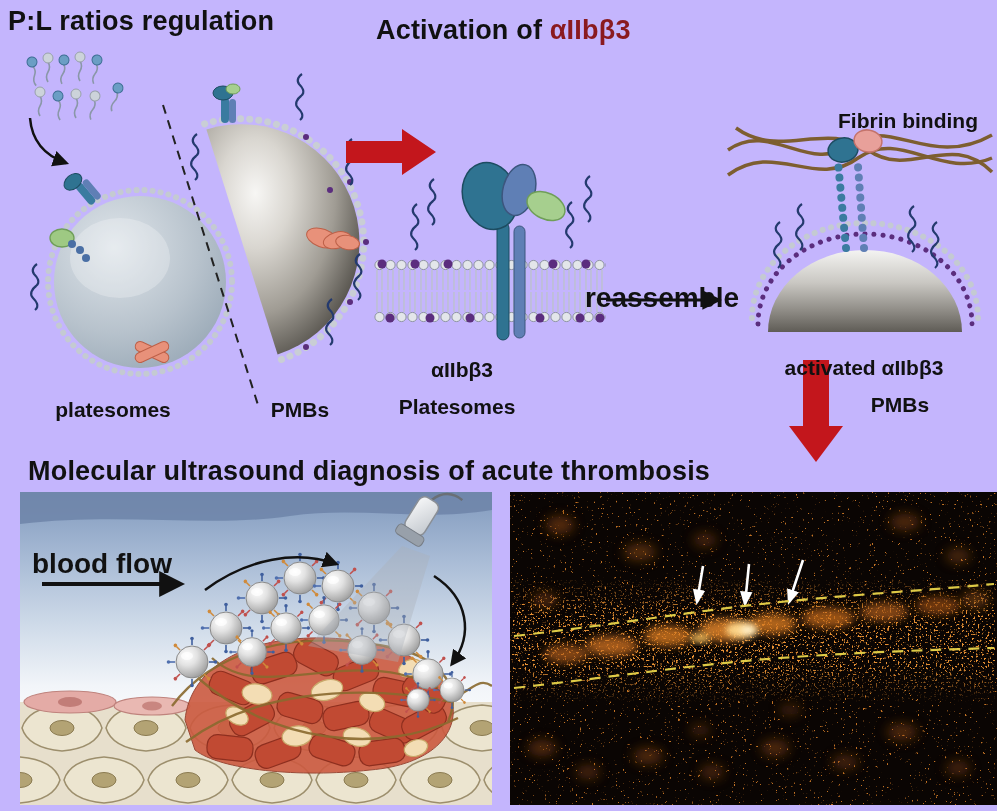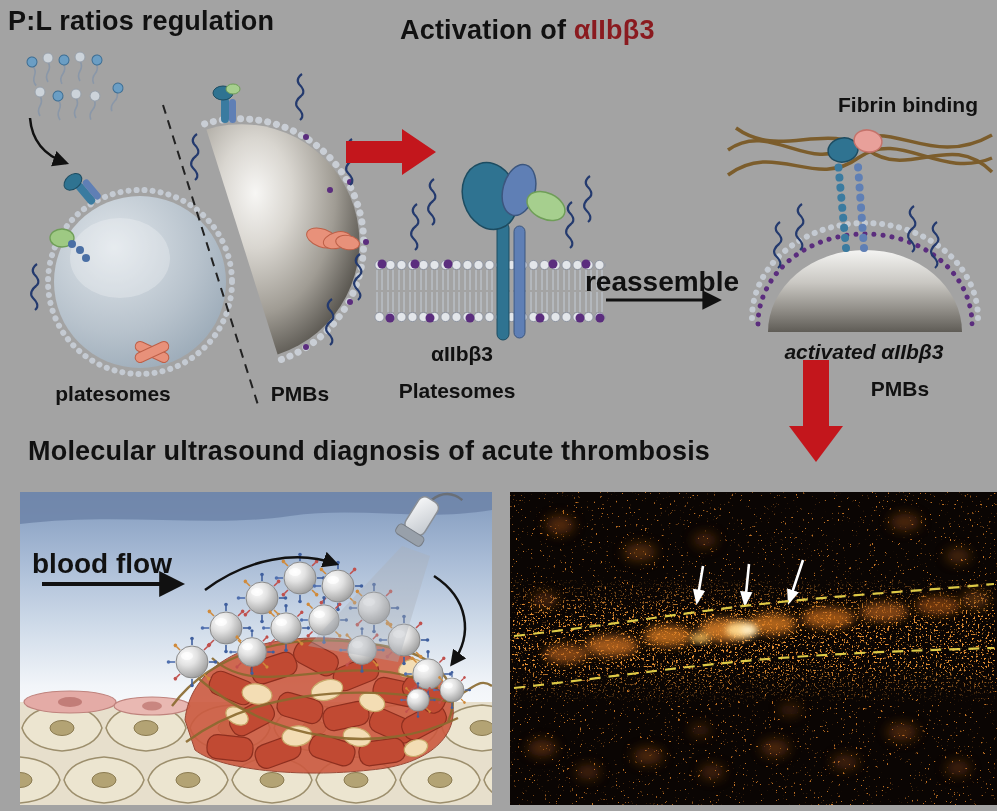--- a/index.html
+++ b/index.html
@@ -1,20 +1,20 @@
 <!DOCTYPE html>
 <html><head>
 <meta charset="utf-8">
 <style>
   * { margin:0; padding:0; box-sizing:border-box; }
   body { background:#ffffff; font-family:"Liberation Sans", sans-serif; }
-  .stage { position:relative; width:997px; height:811px; background:#a3a3a3; overflow:hidden; }
+  .stage { position:relative; width:997px; height:811px; background:#c4b5fd; overflow:hidden; }
   svg.art { position:absolute; left:0; top:0; }
   .lbl { position:absolute; font-weight:bold; color:#111; white-space:nowrap; }
-  .center { transform:translateX(-50%); }
+  .center { transform:translateX(-50%);margin-top:16px; }
   .h1 { font-size:27px; letter-spacing:.2px; }
   .l21 { font-size:21px; }
   .l20 { font-size:28px; }
   .maroon { color:#8a1a1f; }
 </style>
 </head>
 <body>
 
 <div class="stage">
 
@@ -423,29 +423,29 @@
       <line x1="703" y1="566" x2="697" y2="602" marker-end="url(#mWhite)"></line>
       <line x1="749" y1="564" x2="745" y2="604" marker-end="url(#mWhite)"></line>
       <line x1="803" y1="560" x2="789" y2="602" marker-end="url(#mWhite)"></line>
     </g>
     <path d="M514,636 C620,624 700,610 780,602 C860,594 930,590 994,584" fill="none" stroke="#e8d44a" stroke-width="2.2" stroke-dasharray="11 8" opacity="0.95"></path>
     <path d="M514,688 C620,676 700,664 780,658 C860,652 930,650 994,648" fill="none" stroke="#e8d44a" stroke-width="2.2" stroke-dasharray="11 8" opacity="0.95"></path>
   </g>
 </svg>
 
 <div class="lbl h1" style="left:8px; top:6px;">P:L ratios regulation</div>
-<div class="lbl h1" style="left:400px; top:15px;"><span>Activation of </span><span class="maroon">αIIbβ3</span></div>
+<div class="lbl h1" style="left:376px; top:15px;"><span>Activation of </span><span class="maroon">αIIbβ3</span></div>
 
 <div class="lbl l21 center" style="left:113px; top:382px;">platesomes</div>
 <div class="lbl l21 center" style="left:300px; top:382px;">PMBs</div>
 
 <div class="lbl l21 center" style="left:462px; top:342px;">αIIbβ3</div>
 <div class="lbl l21 center" style="left:457px; top:379px;">Platesomes</div>
 <div class="lbl l20 center" style="left:662px; top:266px;">reassemble</div>
 
 <div class="lbl l21 center" style="left:908px; top:93px;">Fibrin binding</div>
-<div class="lbl l21 center" style="left:864px; top:340px;font-style:italic;">activated αIIbβ3</div>
+<div class="lbl l21 center" style="left:864px; top:340px;">activated αIIbβ3</div>
 <div class="lbl l21 center" style="left:900px; top:377px;">PMBs</div>
 
-<div class="lbl h1" style="left:28px; top:436px;">Molecular ultrasound diagnosis of acute thrombosis</div>
+<div class="lbl h1" style="left:28px; top:456px;">Molecular ultrasound diagnosis of acute thrombosis</div>
 <div class="lbl l20" style="left:32px; top:548px;">blood flow</div>
 
 </div>
 
 </body></html>

